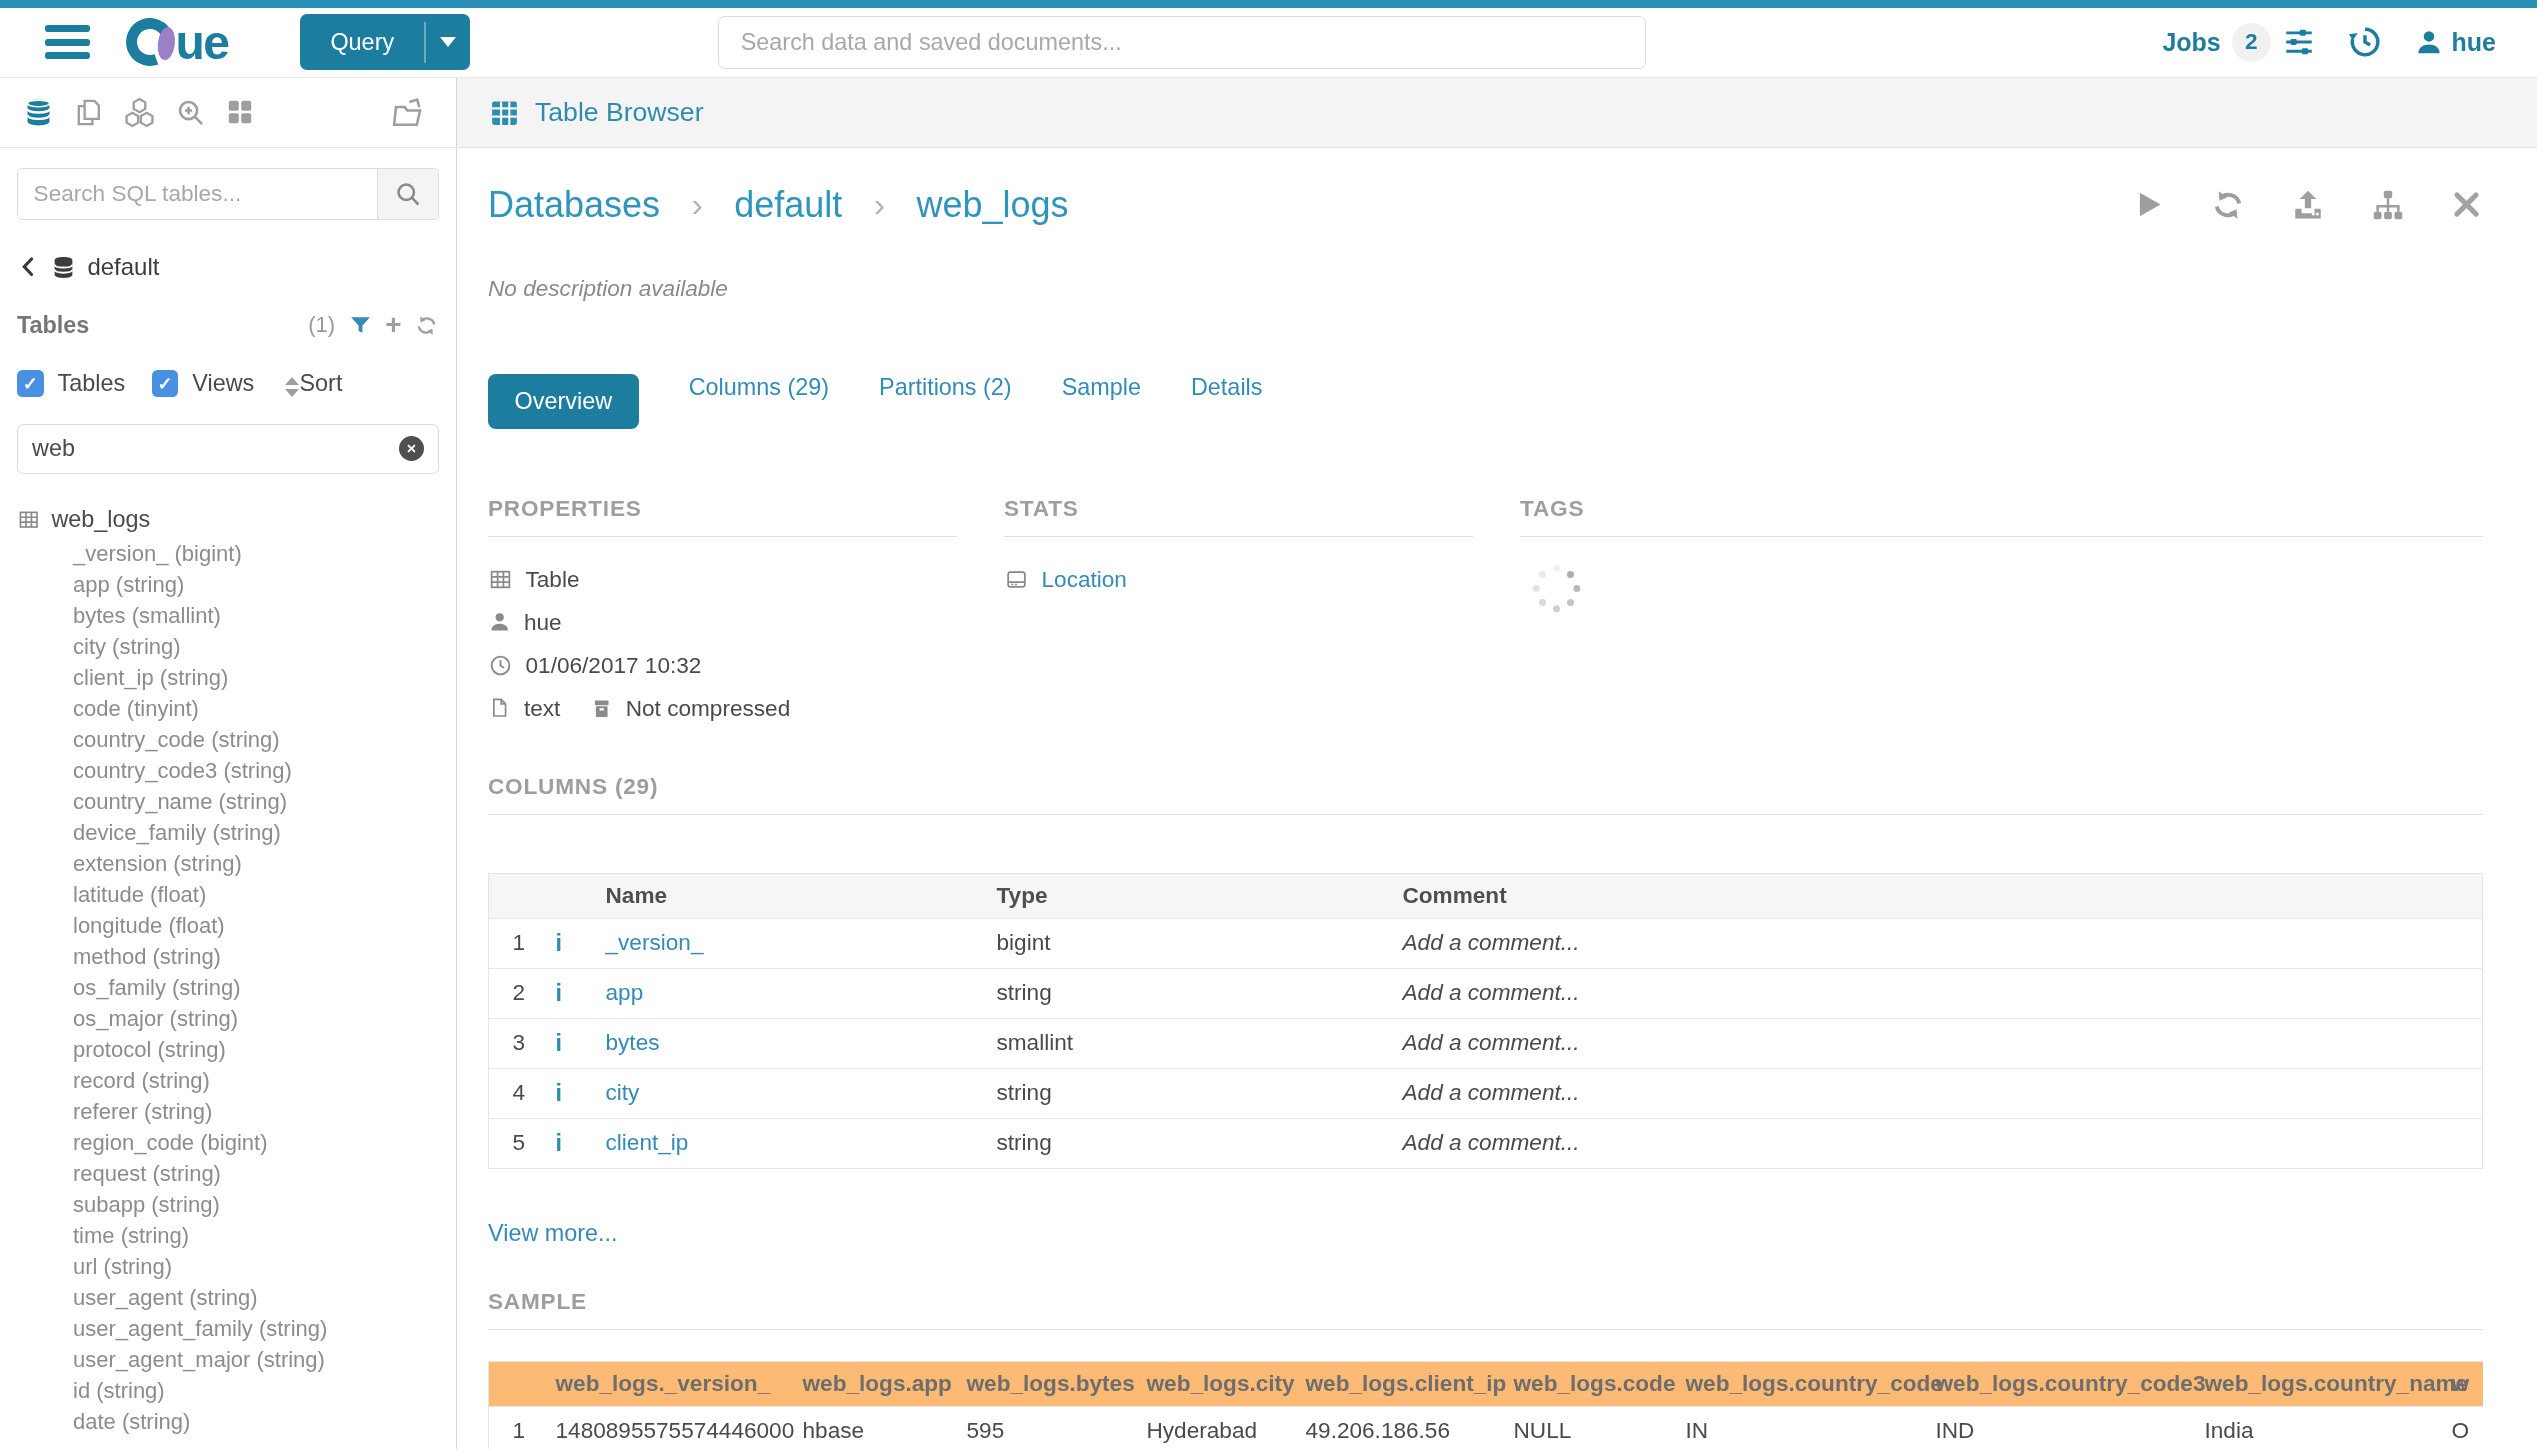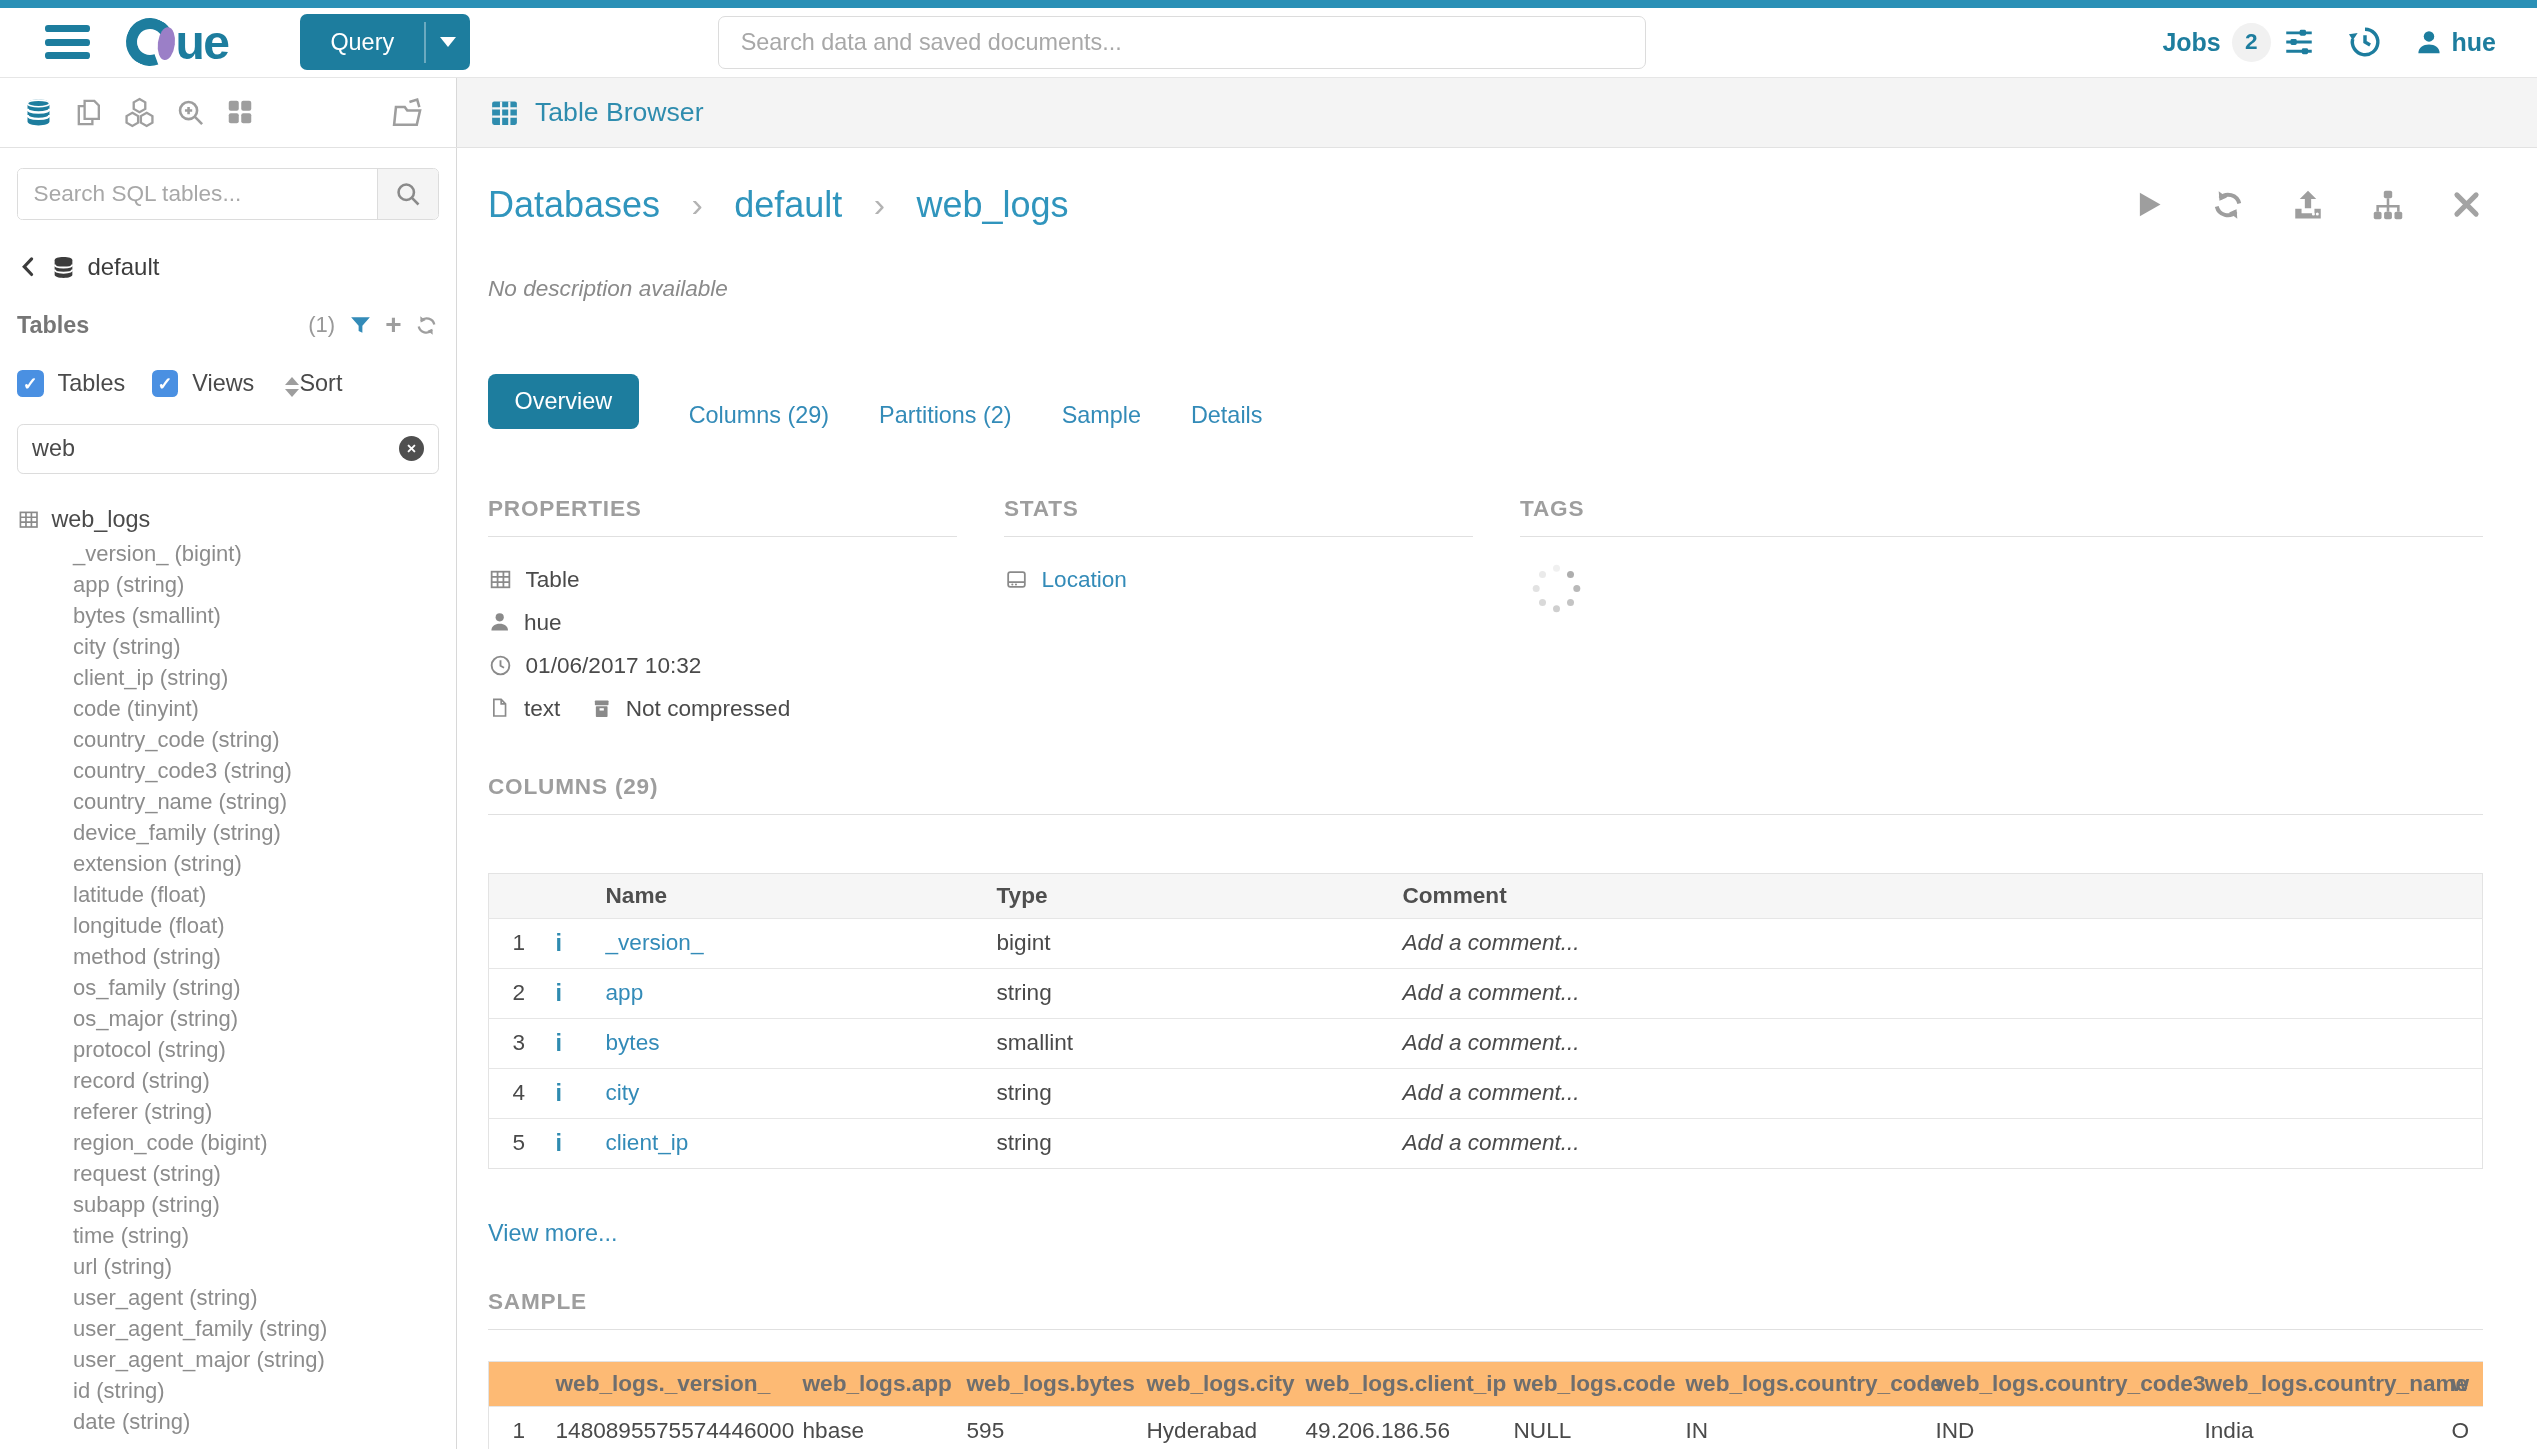--- a/index.html
+++ b/index.html
@@ -90,21 +90,21 @@
           white-space:nowrap; cursor:pointer; }
 
   
   .content { flex:1; overflow:hidden; padding:0 55px 0 31px; }
   .crumb-row { margin-top:36px; display:flex; align-items:center;gap:8px; }
   .crumb { font-size:36px; color:#3095bd; cursor:pointer; white-space:nowrap; }
   .crumb-sep { font-size:34px; color:#b3b3b3; margin:0 23.4px; }
   .crumb-actions { margin-left:auto; display:flex; align-items:center; gap:44px; }
   .crumb-actions .ic { cursor:pointer; }
   .description { margin-top:50px; font-size:22.6px; font-style:italic; color:#8a8a8a; }
-  .tabs { margin-top:72px; display:flex; align-items:flex-end; gap:50px; }
+  .tabs { margin-top:72px; display:flex; align-items:flex-start; gap:50px; }
   .tab { font-size:23.4px; color:#338bb8; cursor:pointer; }
   .tab.active { background:#1d7d9e; color:#fff; border-radius:7.8px; padding:14px 26.6px; }
 
   .meta-cols { margin-top:67px; display:flex; }
   .meta-col { display:flex; flex-direction:column; }
   .meta-col.props { width:469px; margin-right:47px; }
   .meta-col.stats { width:469px; margin-right:47px; }
   .meta-col.tags  { flex:1; }
   .sec-title { font-size:22.6px; font-weight:700; color:#9e9e9e; letter-spacing:0.8px; }
   .sec-rule { margin-top:14px; border-bottom:1.6px solid #e0e0e0; }

